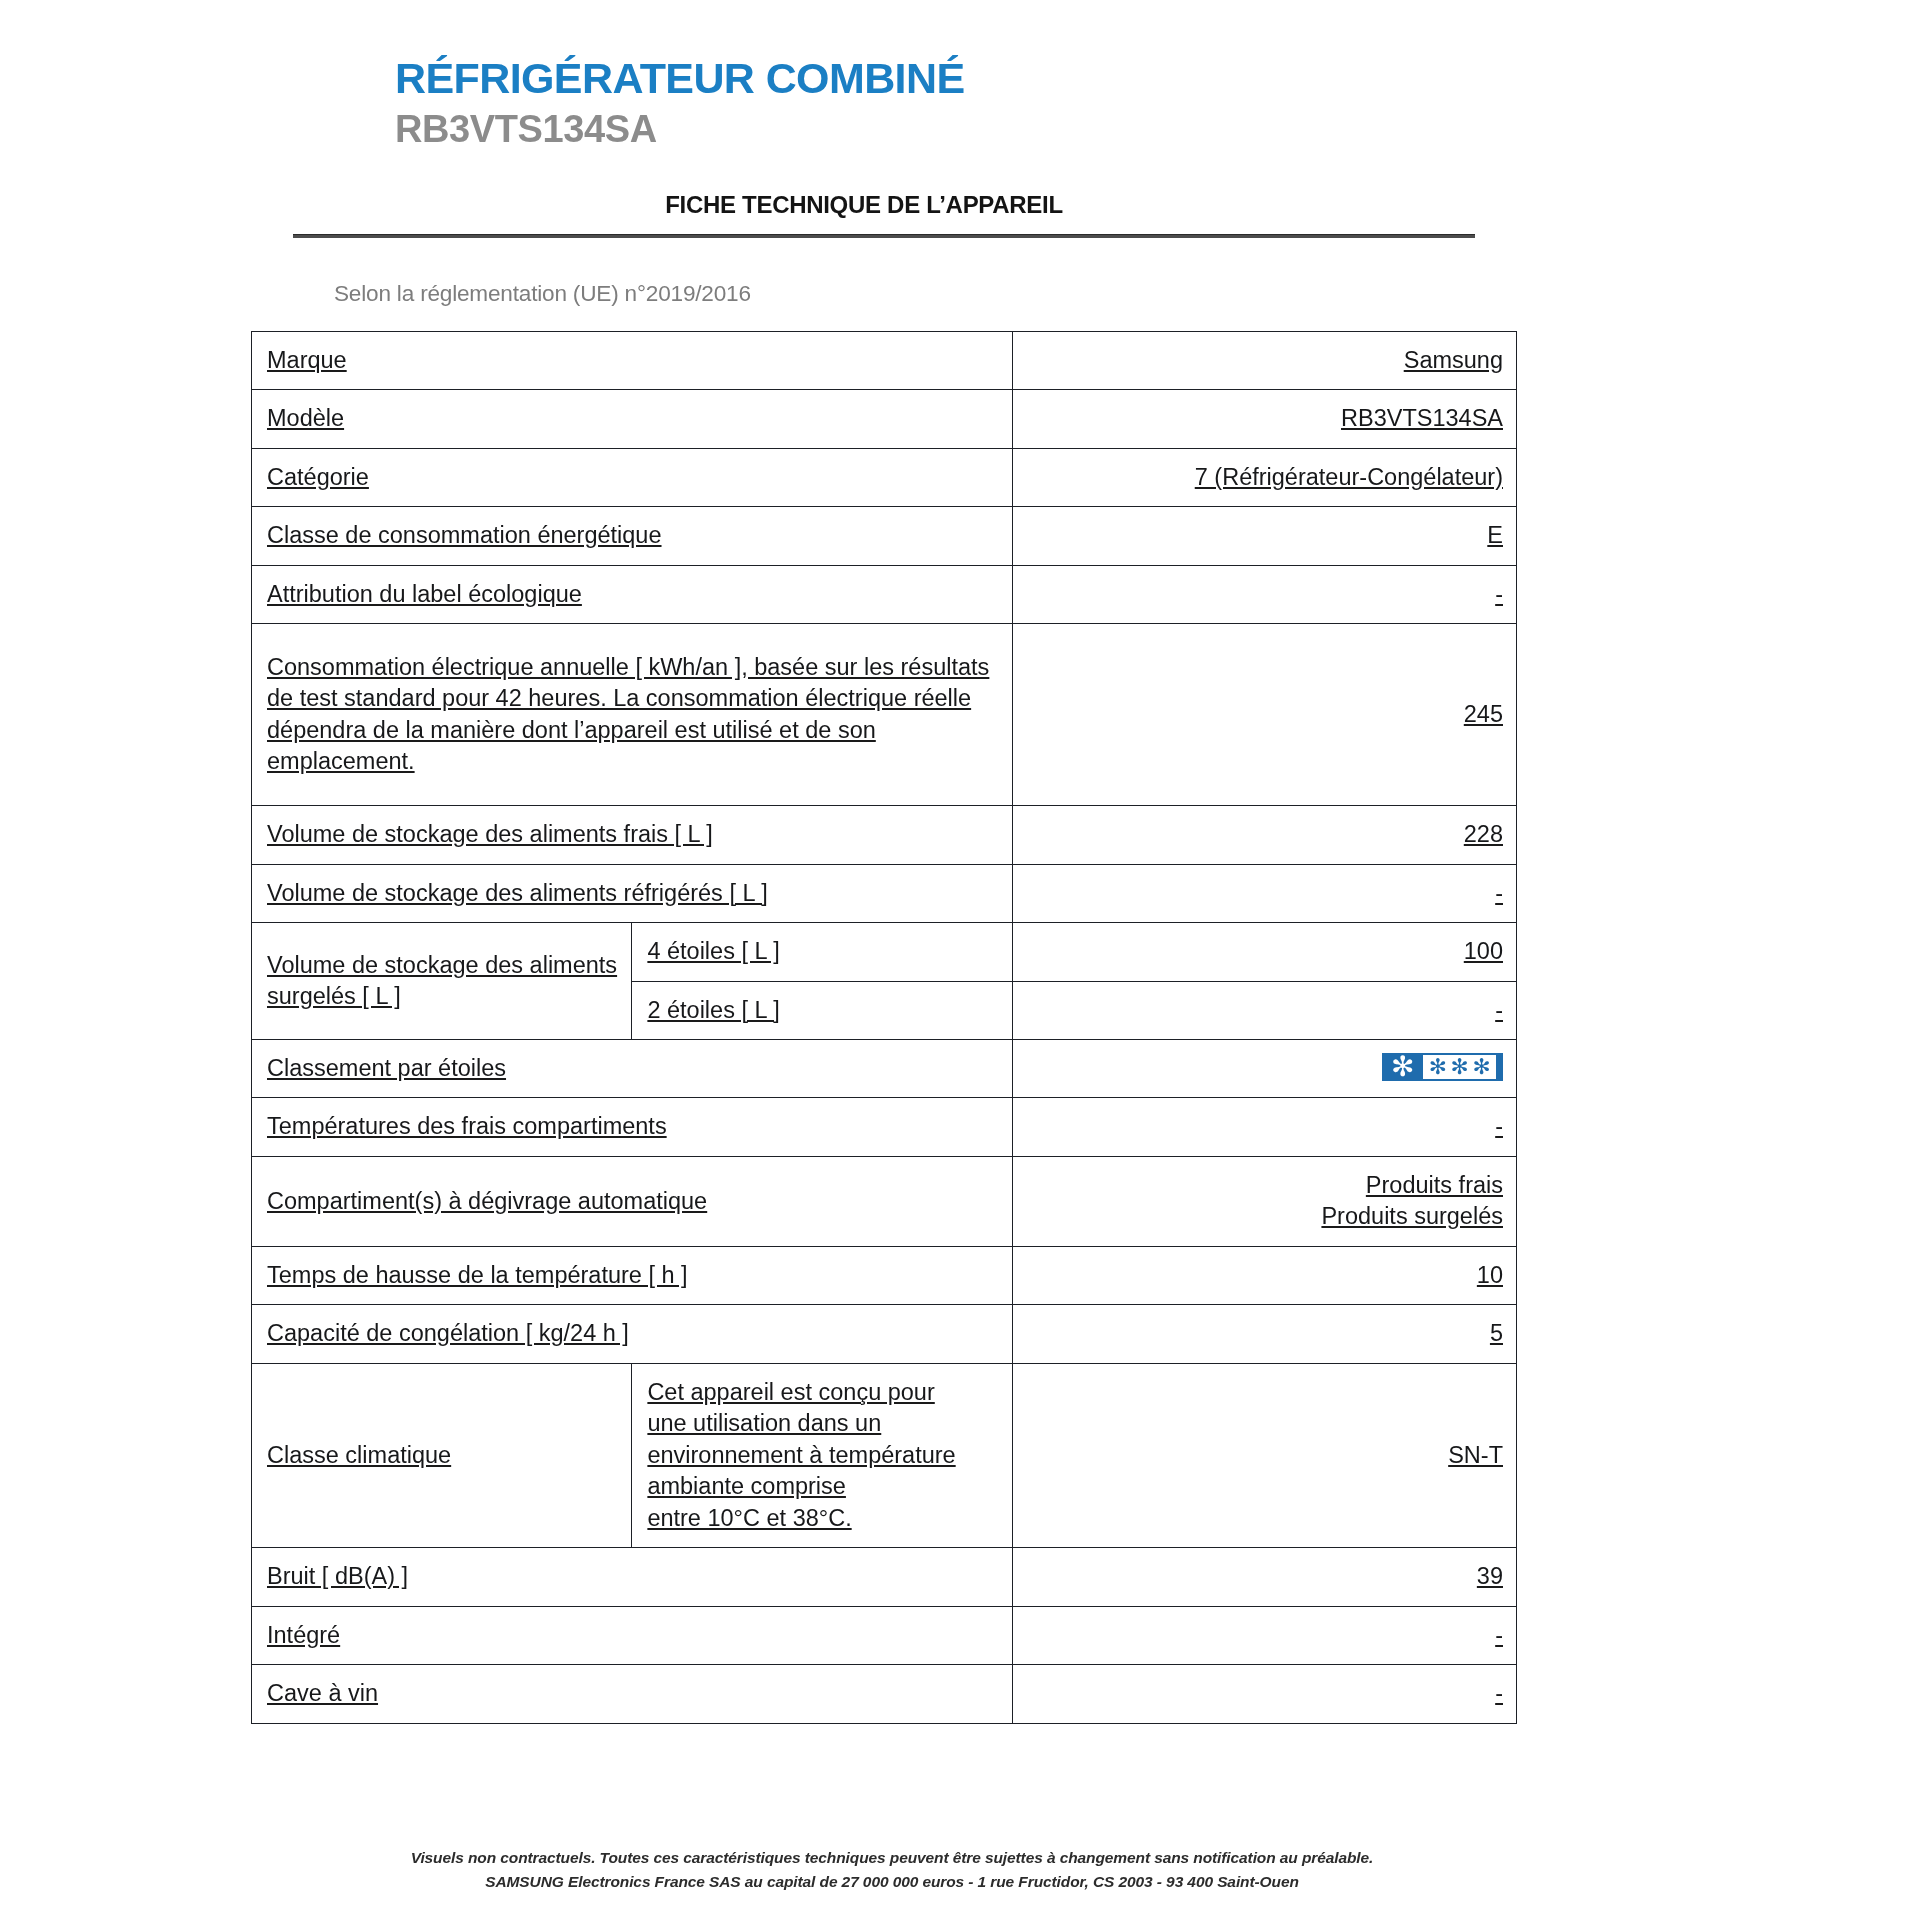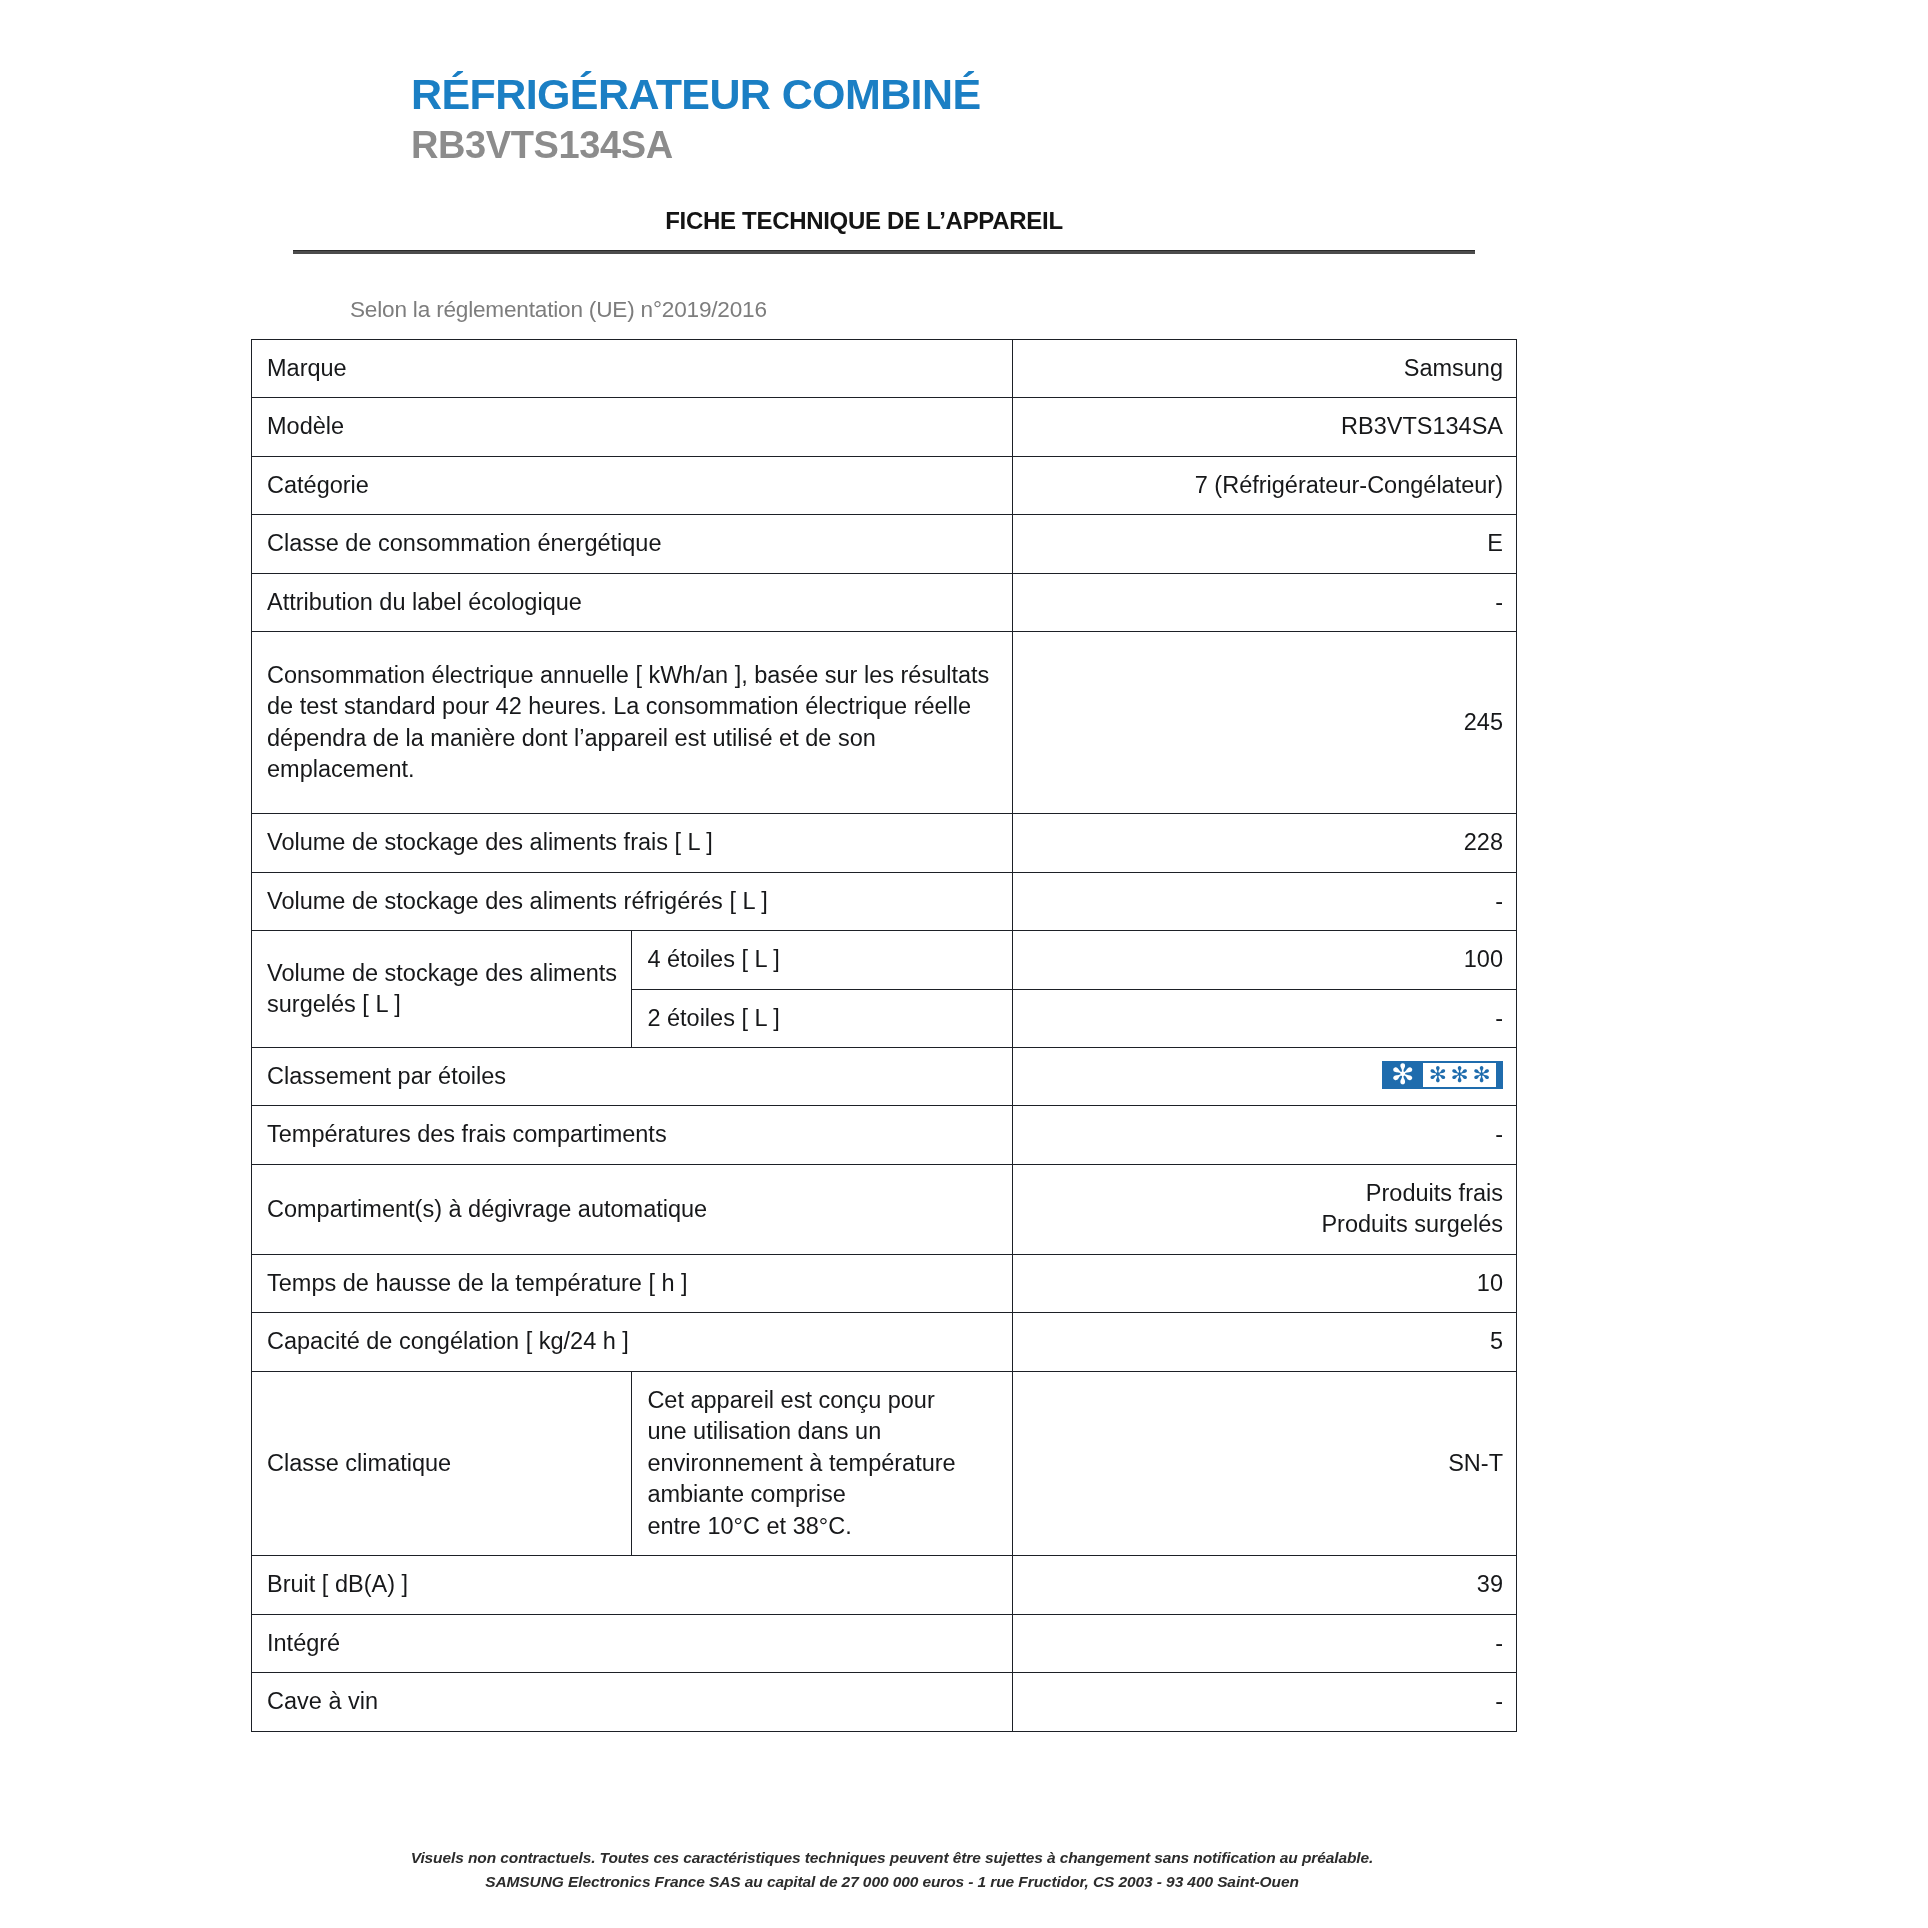--- a/index.html
+++ b/index.html
@@ -14,21 +14,21 @@
     font-family: "Liberation Sans", sans-serif;
     color: #1a1a1a;
     -webkit-font-smoothing: antialiased;
   }
 
   .page {
     position: relative;
     width: 1768px;
     height: 1928px;
     box-sizing: border-box;
-    padding: 16px;
+    padding: 0;
     overflow: hidden;
   }
 
   
   .header {
     padding: 55px 0 0 0;
   }
   .title-block {
     margin-left: 395px;
   }
@@ -74,22 +74,23 @@
   .regulation {
     margin: 43px 0 0 334px;
     font-size: 22.6px;
     font-weight: normal;
     color: #7d7d7d;
     letter-spacing: -0.2px;
   }
 
   
   .table-wrap {
-    margin: 16px auto 0 auto;
+    margin: 24px auto 0 auto;
     width: 1266px;
+    text-decoration: underline;
   }
   table.spec {
     width: 100%;
     border-collapse: collapse;
     table-layout: fixed;
     font-size: 23.5px;
     color: #17181a;
   }
   table.spec td {
     border: 1.9px solid #1d2026;

